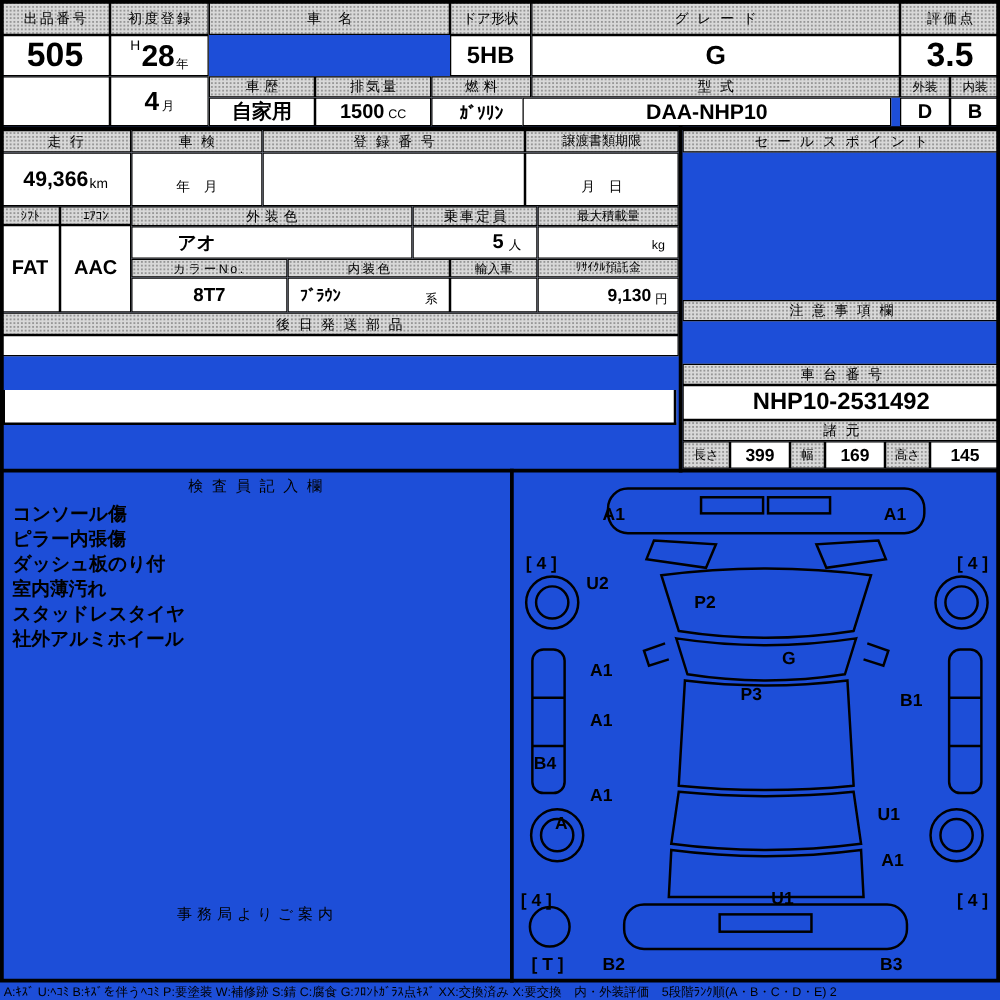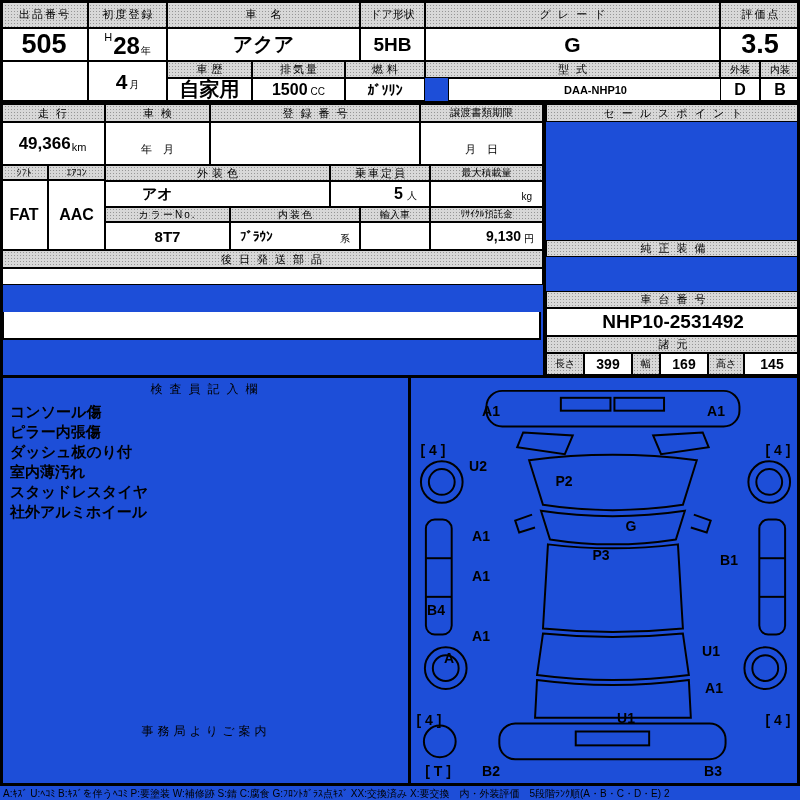--- a/index.html
+++ b/index.html
@@ -36,36 +36,35 @@
   <div class="c" style="left:88px;top:28px;width:79px;height:33px;align-items:flex-end;padding-bottom:2px;gap:1px">
     <span style="font-size:11px;align-self:flex-start;padding-top:2px">H</span>
     <span style="font-size:24px;font-weight:bold;line-height:1">28</span>
     <span style="font-size:10px">年</span>
   </div>
   <div class="c" style="left:88px;top:61px;width:79px;height:40px;align-items:flex-end;padding-bottom:8px;gap:2px">
     <span style="font-size:21px;font-weight:bold;line-height:1">4</span>
     <span style="font-size:10px">月</span>
   </div>
 
-  <div class="c b" style="left:167px;top:28px;width:193px;height:33px;font-size:20px">アクア</div>
   <div class="c b" style="left:360px;top:28px;width:65px;height:33px;font-size:19px">5HB</div>
   <div class="c b" style="left:425px;top:28px;width:295px;height:33px;font-size:21px">G</div>
   <div class="c b" style="left:720px;top:28px;width:80px;height:33px;font-size:27px">3.5</div>
 
   <div class="c hdr ls2" style="left:167px;top:61px;width:85px;height:17px">車歴</div>
-  <div class="c b" style="left:167px;top:78px;width:85px;height:23px;font-size:20px">自家用</div>
+  <div class="c b" style="left:167px;top:78px;width:85px;height:23px;font-size:16px">自家用</div>
   <div class="c hdr ls1" style="left:252px;top:61px;width:93px;height:17px">排気量</div>
   <div class="c" style="left:252px;top:78px;width:93px;height:23px;gap:3px">
     <span class="b" style="font-size:16px">1500</span>
     <span class="unit">CC</span>
   </div>
   <div class="c hdr ls2" style="left:345px;top:61px;width:80px;height:17px">燃料</div>
   <div class="c b" style="left:345px;top:78px;width:80px;height:23px;font-size:14px">ｶﾞｿﾘﾝ</div>
   <div class="c hdr ls3" style="left:425px;top:61px;width:295px;height:17px">型式</div>
-  <div class="c b" style="left:448px;top:78px;width:295px;height:23px;font-size:11px">DAA-NHP10</div>
+  <div class="c b" style="left:418px;top:78px;width:295px;height:23px;font-size:17px">DAA-NHP10</div>
   <div class="c hdr" style="left:720px;top:61px;width:40px;height:17px;font-size:10px">外装</div>
   <div class="c hdr" style="left:760px;top:61px;width:40px;height:17px;font-size:10px">内装</div>
   <div class="c b" style="left:720px;top:78px;width:40px;height:23px;font-size:16px">D</div>
   <div class="c b" style="left:760px;top:78px;width:40px;height:23px;font-size:16px">B</div>
 
   <div class="c hdr ls3" style="left:0;top:104px;width:105px;height:18px">走行</div>
   <div class="c" style="left:0;top:122px;width:105px;height:43px;gap:1px">
     <span class="b" style="font-size:17px">49,366</span>
     <span style="font-size:11px;align-self:center;margin-top:6px">km</span>
   </div>
@@ -106,21 +105,21 @@
     <span class="unit">円</span>
   </div>
 
   <div class="c hdr ls3" style="left:0;top:250px;width:543px;height:18px">後日発送部品</div>
   <div class="c" style="left:0;top:268px;width:543px;height:17px"></div>
 
   <div class="c" style="left:2px;top:312px;width:539px;height:28px;border-width:0 2px 2px 2px"></div>
 
   <div class="c hdr ls3" style="left:546px;top:104px;width:254px;height:18px">セールスポイント</div>
 
-  <div class="c hdr ls3" style="left:546px;top:240px;width:254px;height:17px">純正装備</div>
+  <div class="c hdr ls3" style="left:546px;top:240px;width:254px;height:17px">注意事項欄</div>
 
   <div class="c hdr ls3" style="left:546px;top:291px;width:254px;height:17px">車台番号</div>
   <div class="c b" style="left:546px;top:308px;width:254px;height:28px;font-size:19px">NHP10-2531492</div>
 
   <div class="c hdr ls3" style="left:546px;top:336px;width:254px;height:17px">諸元</div>
   <div class="c hdr" style="left:546px;top:353px;width:38px;height:22px;font-size:10px">長さ</div>
   <div class="c b" style="left:584px;top:353px;width:48px;height:22px;font-size:14px">399</div>
   <div class="c hdr" style="left:632px;top:353px;width:28px;height:22px;font-size:10px">幅</div>
   <div class="c b" style="left:660px;top:353px;width:48px;height:22px;font-size:14px">169</div>
   <div class="c hdr" style="left:708px;top:353px;width:36px;height:22px;font-size:10px">高さ</div>

